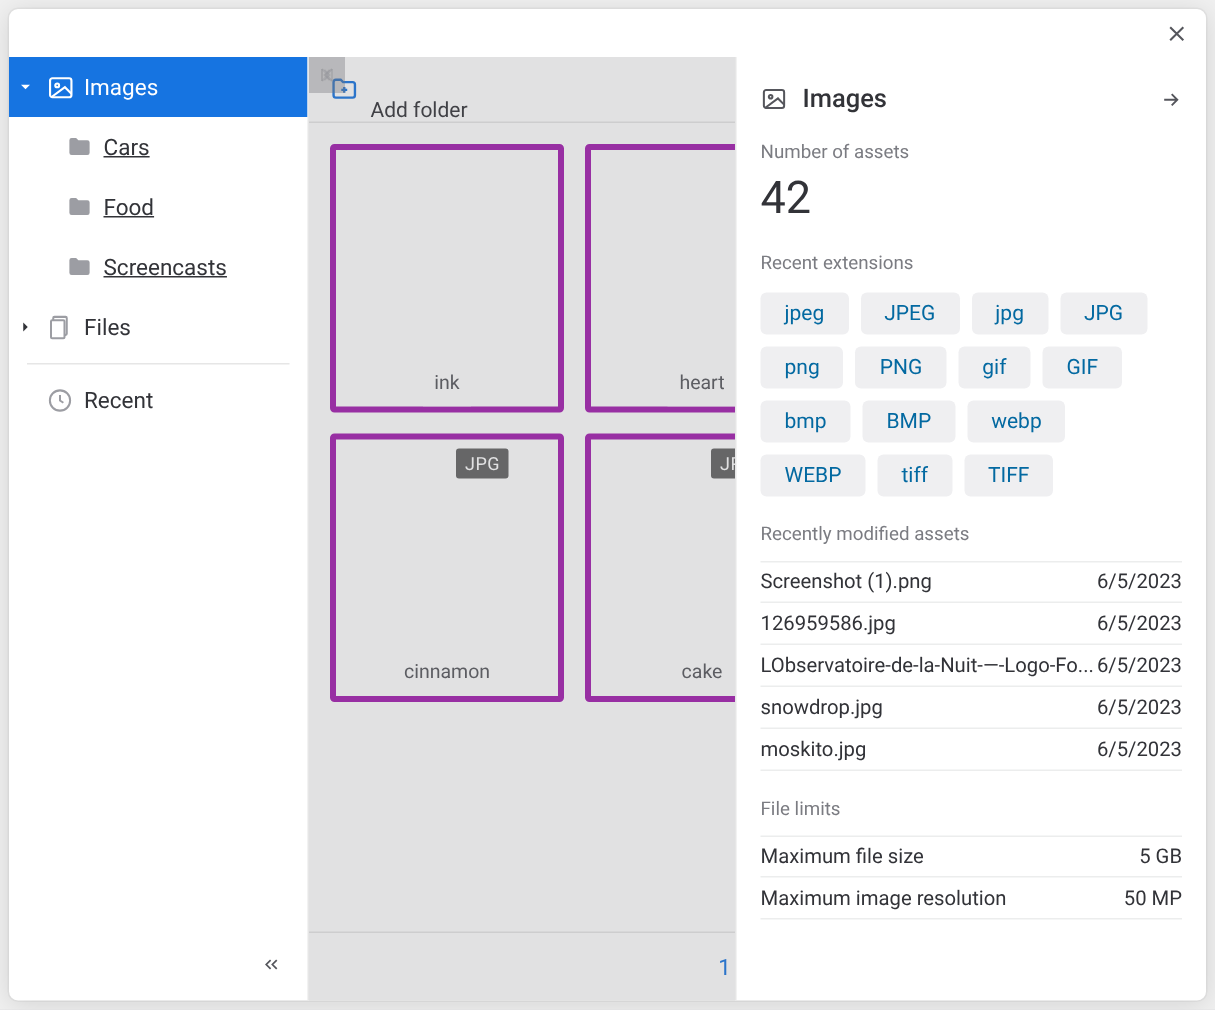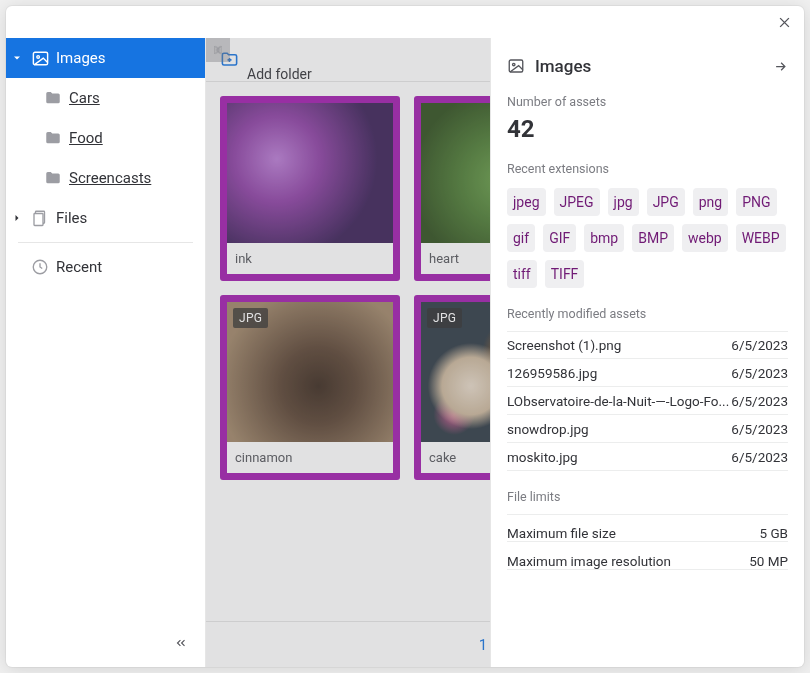--- a/index.html
+++ b/index.html
@@ -107,25 +107,25 @@
   .gallery-wrap {
     flex:1;
     overflow:auto;
     padding: 14px 14px 0 14px;
   }
   .gallery {
     display:flex; flex-wrap:wrap;
     gap: 14px;
   }
   .card {
-    width: 180px;
-    border: 7px solid #a21caf;
+    width: 156px;
+    border: 4px solid #a21caf;
     border-radius: 3px;
     overflow: hidden;
-    display:flex; flex-direction:column;
+    display:flex; flex-direction:column;align-items:center;
   }
   .thumb {
     height: 140px;
     position: relative;
     background: #555;
   }
   .badge {
     position:absolute; top:6px; left:6px;
     background: rgba(45,45,45,0.75);
     color:#fff;
@@ -211,43 +211,43 @@
     display:flex; align-items:center; gap:10px;
   }
   .panel-icon { color:#55565c; display:flex; }
   .panel-title { font-size: 17px; font-weight:500; flex:1; }
   .panel-go { color:#55565c; cursor:pointer; display:flex; }
   .section-label {
     font-size: 12.5px;
     color:#7b7c82;
     margin-top: 14px;
   }
-  .big-number { font-size: 24px; font-weight:700; margin-top:2px; }
+  .big-number { font-size: 30px; font-weight:400; margin-top:2px; }
   .chips { display:flex; flex-wrap:wrap; gap:8px; margin-top:8px; }
   .chip {
     background:#efeff1;
     border-radius:4px;
-    padding: 6px 6px;
+    padding: 6px 16px;
     font-size: 14px;
-    color:#701a75;
+    color:#0369a1;
   }
   .recent-list { margin-top:6px; }
   .recent-row {
     display:flex; align-items:center;
     height: 28px;
     border-bottom: 1px solid #eceded;
     font-size: 13.5px;
     gap: 0;
   }
   .recent-row:first-child { border-top:1px solid #eceded; }
   .recent-name { flex:1; overflow:hidden; text-overflow:ellipsis; white-space:nowrap; }
   .recent-date { color:#323338; }
   .limits { margin-top:6px; }
   .limits-row {
-    display:flex; align-items:flex-end;
+    display:flex; align-items:center;
     height: 28px;
     border-bottom: 1px solid #eceded;
     font-size: 13.5px;
   }
   .limits-row:first-child { border-top: 1px solid #eceded; }
   .limits-row span:first-child { flex:1; }
   svg { display:block; }
 </style>
 </head>
 <body>

